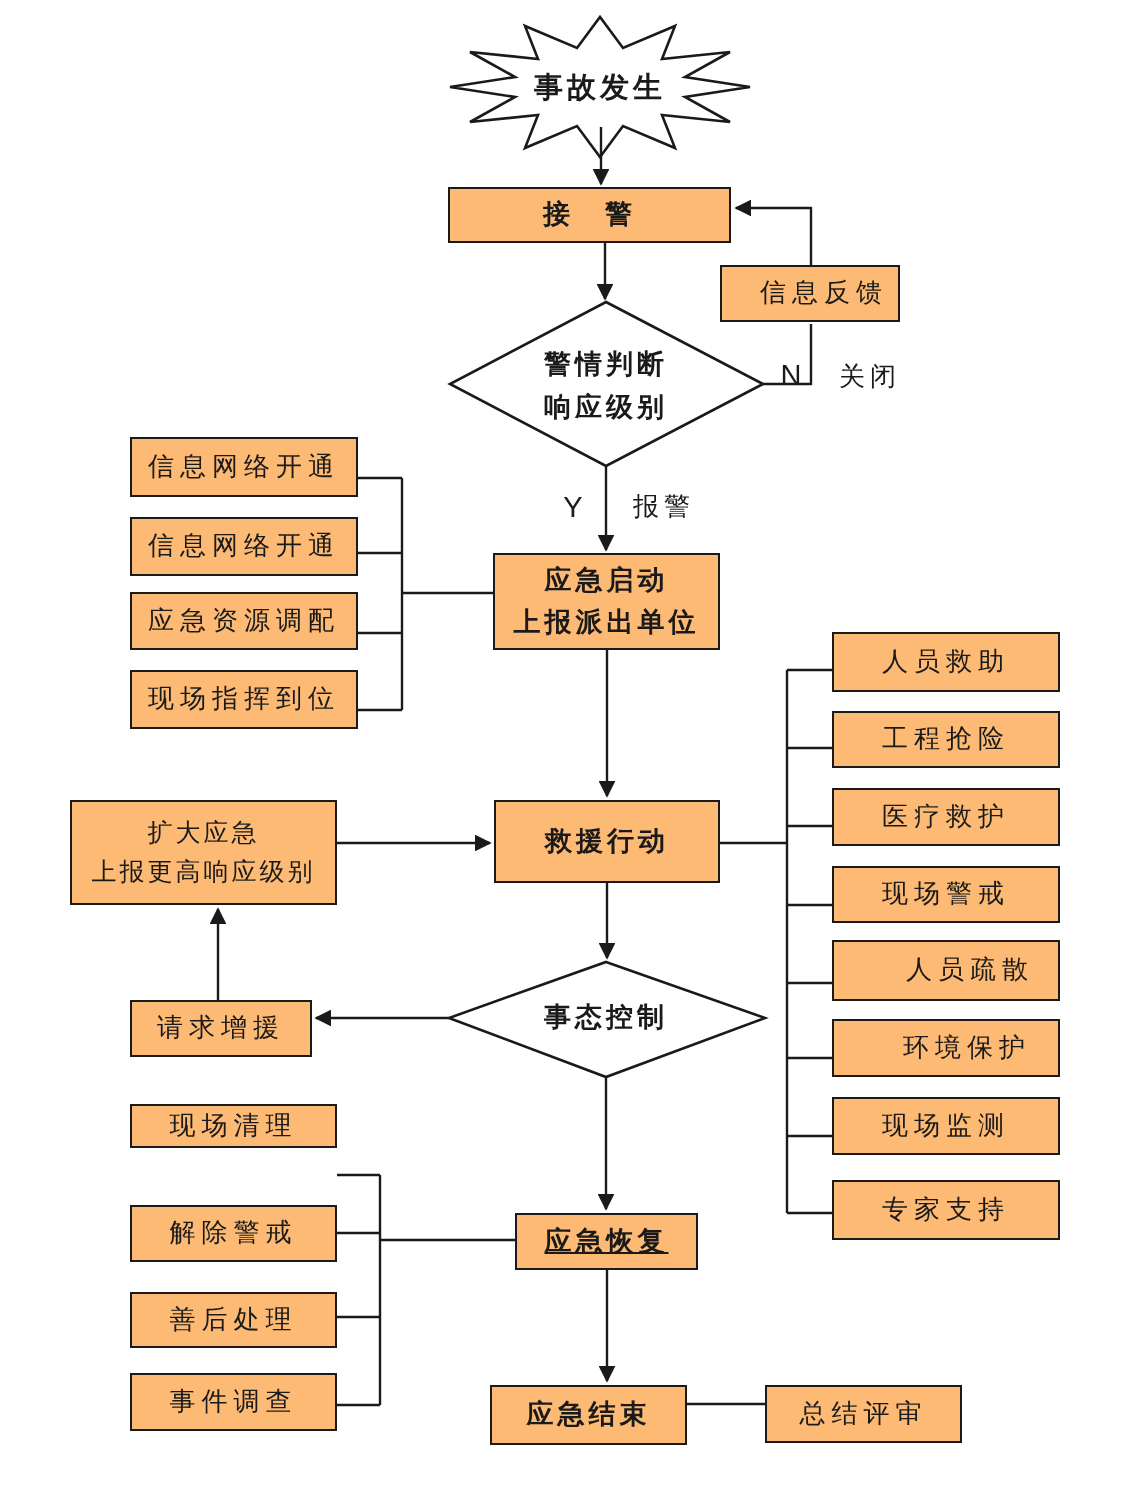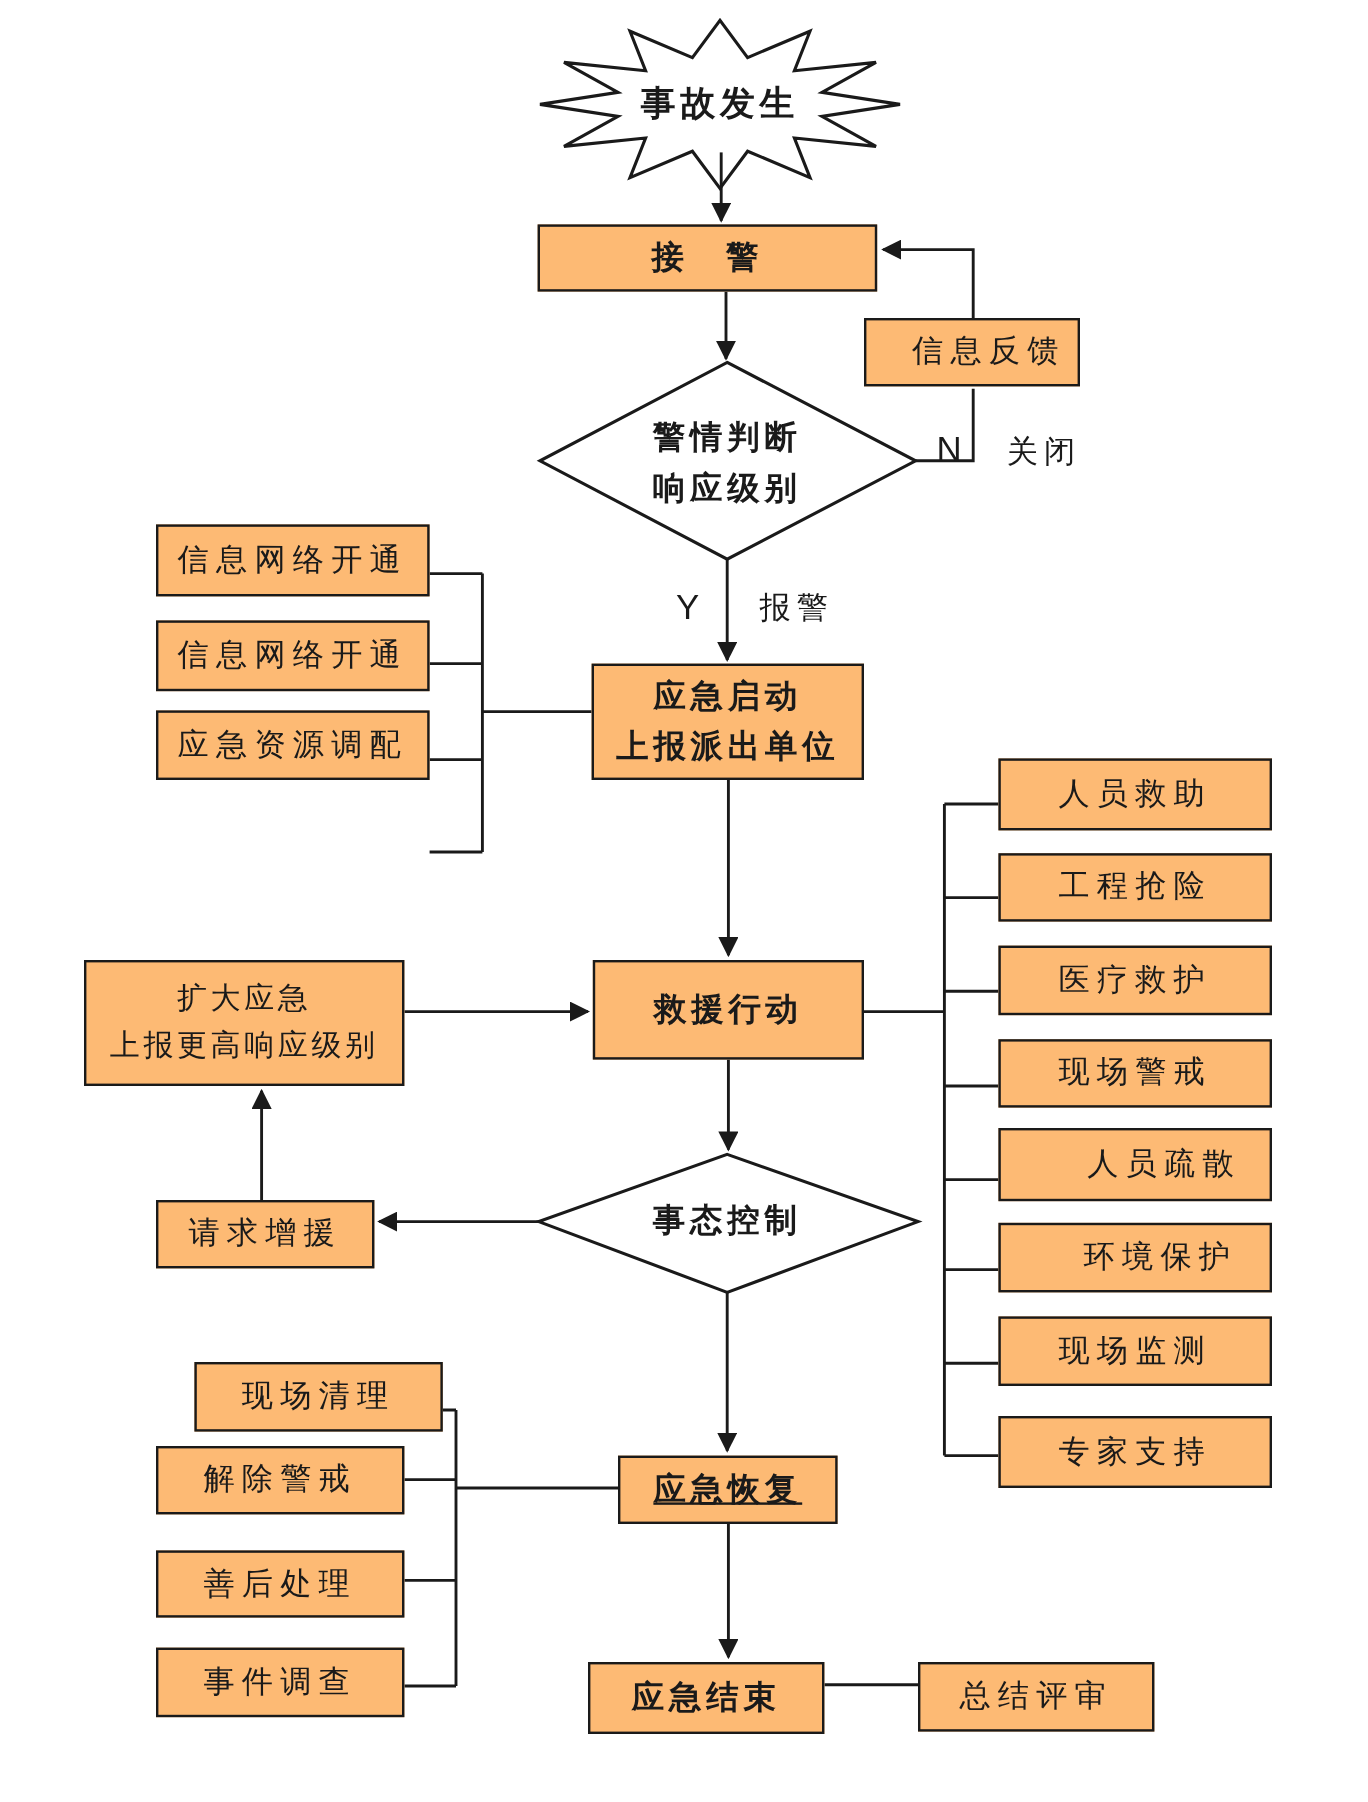--- a/index.html
+++ b/index.html
@@ -111,28 +111,29 @@
   <div class="box serif-node" style="left:765px;top:1385px;width:197px;height:58px;">总结评审</div>
 
   <div class="free-label yn-label" style="left:776px;top:358px;width:30px;height:34px;">N</div>
   <div class="free-label serif-label" style="left:840px;top:360px;width:60px;height:32px;">关闭</div>
   <div class="free-label yn-label" style="left:558px;top:490px;width:30px;height:34px;">Y</div>
   <div class="free-label serif-label" style="left:633px;top:490px;width:62px;height:32px;">报警</div>
 
   <div class="box serif-node" style="left:130px;top:437px;width:228px;height:60px;">信息网络开通</div>
   <div class="box serif-node" style="left:130px;top:517px;width:228px;height:59px;">信息网络开通</div>
   <div class="box serif-node" style="left:130px;top:592px;width:228px;height:58px;">应急资源调配</div>
+  <div class="box serif-node" style="left:130px;top:670px;width:228px;height:59px;">现场指挥到位</div>
 
   <div class="box serif-node" style="left:832px;top:632px;width:228px;height:60px;">人员救助</div>
   <div class="box serif-node" style="left:832px;top:711px;width:228px;height:57px;">工程抢险</div>
   <div class="box serif-node" style="left:832px;top:788px;width:228px;height:58px;">医疗救护</div>
   <div class="box serif-node" style="left:832px;top:866px;width:228px;height:57px;">现场警戒</div>
   <div class="box serif-node" style="left:832px;top:940px;width:228px;height:61px;padding-left:48px;">人员疏散</div>
   <div class="box serif-node" style="left:832px;top:1019px;width:228px;height:58px;padding-left:42px;">环境保护</div>
   <div class="box serif-node" style="left:832px;top:1097px;width:228px;height:58px;">现场监测</div>
   <div class="box serif-node" style="left:832px;top:1180px;width:228px;height:60px;">专家支持</div>
 
-  <div class="box serif-node" style="left:130px;top:1135px;width:207px;height:58px;margin-left:32px;">现场清理</div>
+  <div class="box serif-node" style="left:130px;top:1104px;width:207px;height:44px;">现场清理</div>
   <div class="box serif-node" style="left:130px;top:1205px;width:207px;height:57px;">解除警戒</div>
   <div class="box serif-node" style="left:130px;top:1292px;width:207px;height:56px;">善后处理</div>
   <div class="box serif-node" style="left:130px;top:1373px;width:207px;height:58px;">事件调查</div>
 
 </div>
 
 </body></html>

